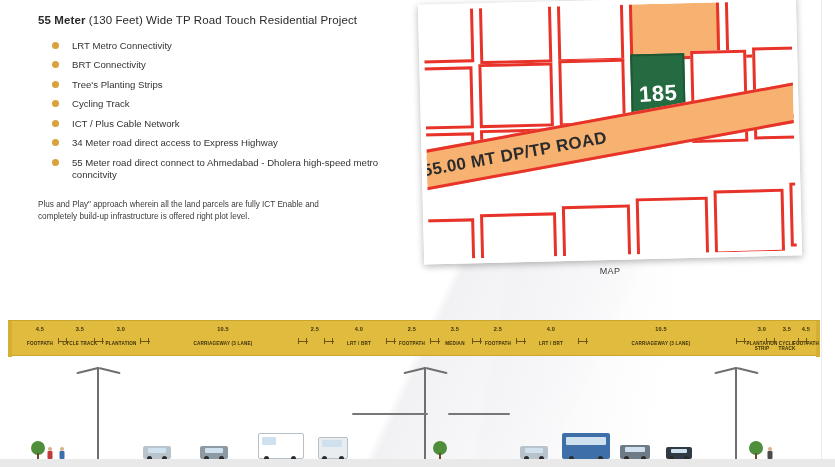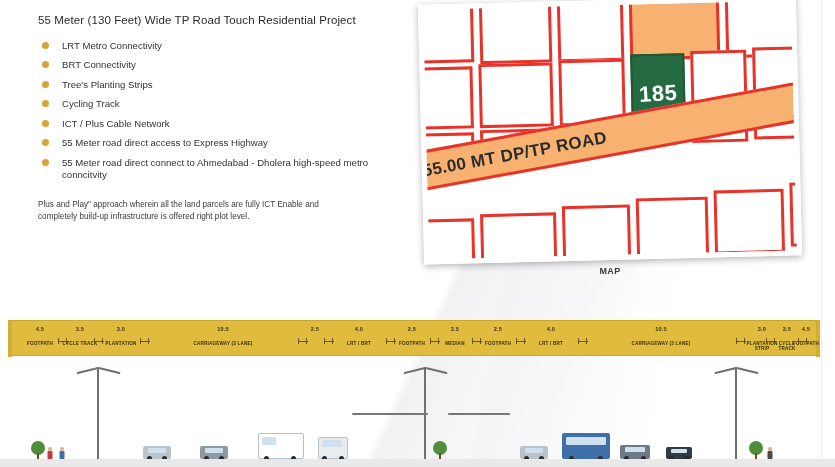--- a/index.html
+++ b/index.html
@@ -30,24 +30,24 @@
     position: absolute;
     left: 38px; top: 14px;
     width: 370px;
   }
   .headline {
     font-size: 11.5px;
     color: #2a2a2a;
     margin-bottom: 14px;
     letter-spacing: 0.1px;
   }
-  .headline b { font-weight: normal; }
+  .headline b { font-weight: bold; }
   ul.features {
     list-style: none;
-    margin: 2px; padding: 0;
+    margin: 12px; padding: 0;
   }
   ul.features li {
     position: relative;
     padding-left: 22px;
     font-size: 9.6px;
     color: #333;
     margin-bottom: 7.2px;
     line-height: 1.28;
   }
   ul.features li::before {
@@ -127,21 +127,21 @@
     white-space: nowrap;
     transform: rotate(-9deg);
     transform-origin: left center;
   }
   .map-caption {
     position: absolute;
     left: 0; top: 266px;
     width: 378px;
     text-align: center;
     font-size: 9px;
-    font-weight: bold;
+    font-weight: normal;
     color: #3a3a3a;
     letter-spacing: 0.4px;
   }
 
   
   .right-strip {
     position: absolute;
     right: 0; top: 0;
     width: 14px; height: 467px;
     background: #ffffff;
@@ -295,21 +295,21 @@
     <div class="headline">
       <b>55 Meter</b><span> (130 Feet) Wide TP Road Touch Residential Project</span>
     </div>
 
     <ul class="features">
       <li>LRT Metro Connectivity</li>
       <li>BRT Connectivity</li>
       <li>Tree's Planting Strips</li>
       <li>Cycling Track</li>
       <li>ICT / Plus Cable Network</li>
-      <li>55 Meter road direct access to Express Highway</li>
+      <li>34 Meter road direct access to Express Highway</li>
       <li>55 Meter road direct connect to Ahmedabad - Dholera high-speed metro conncitvity</li>
     </ul>
 
     <div class="para">Plus and Play" approach wherein all the land parcels are fully ICT Enable and completely build-up infrastructure is offered right plot level.</div>
   </div>
 
   <div class="map-wrap">
     <div class="map-frame">
       <div class="map-canvas">
 

